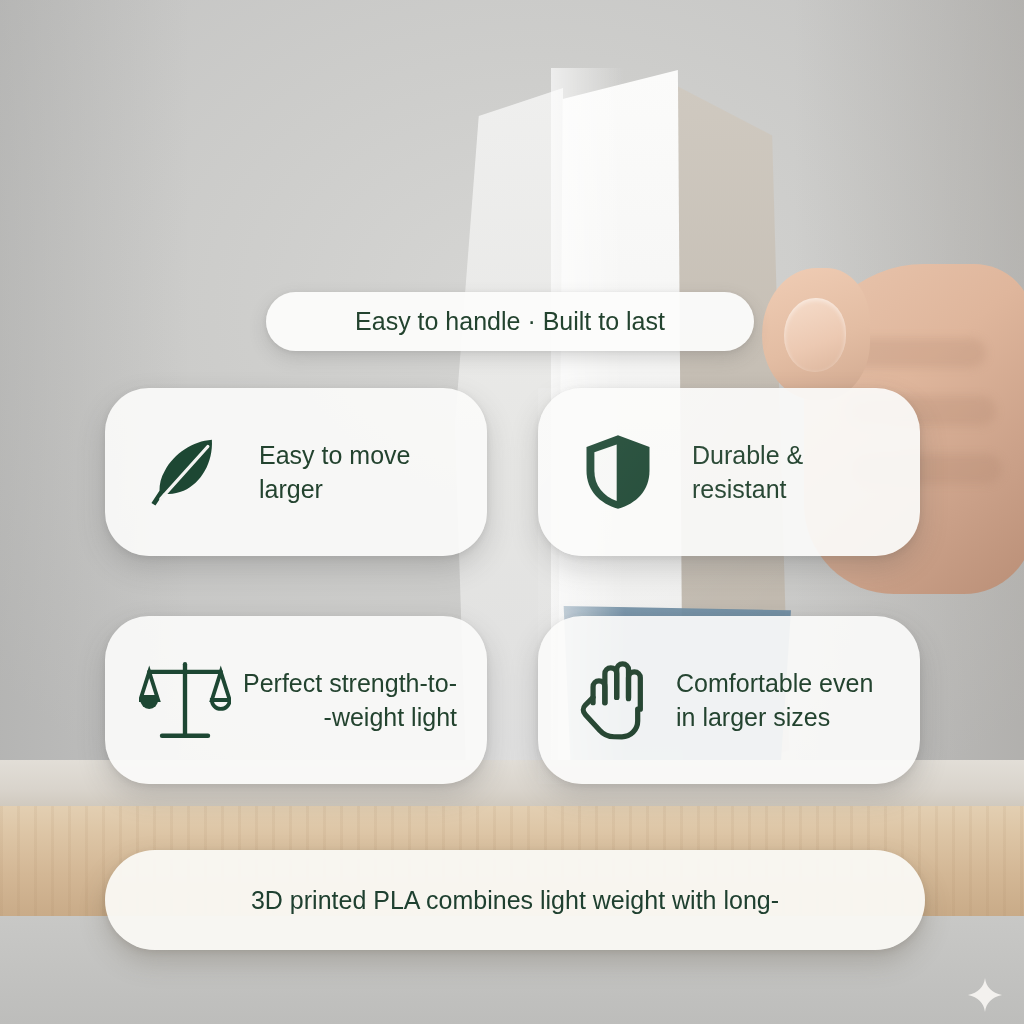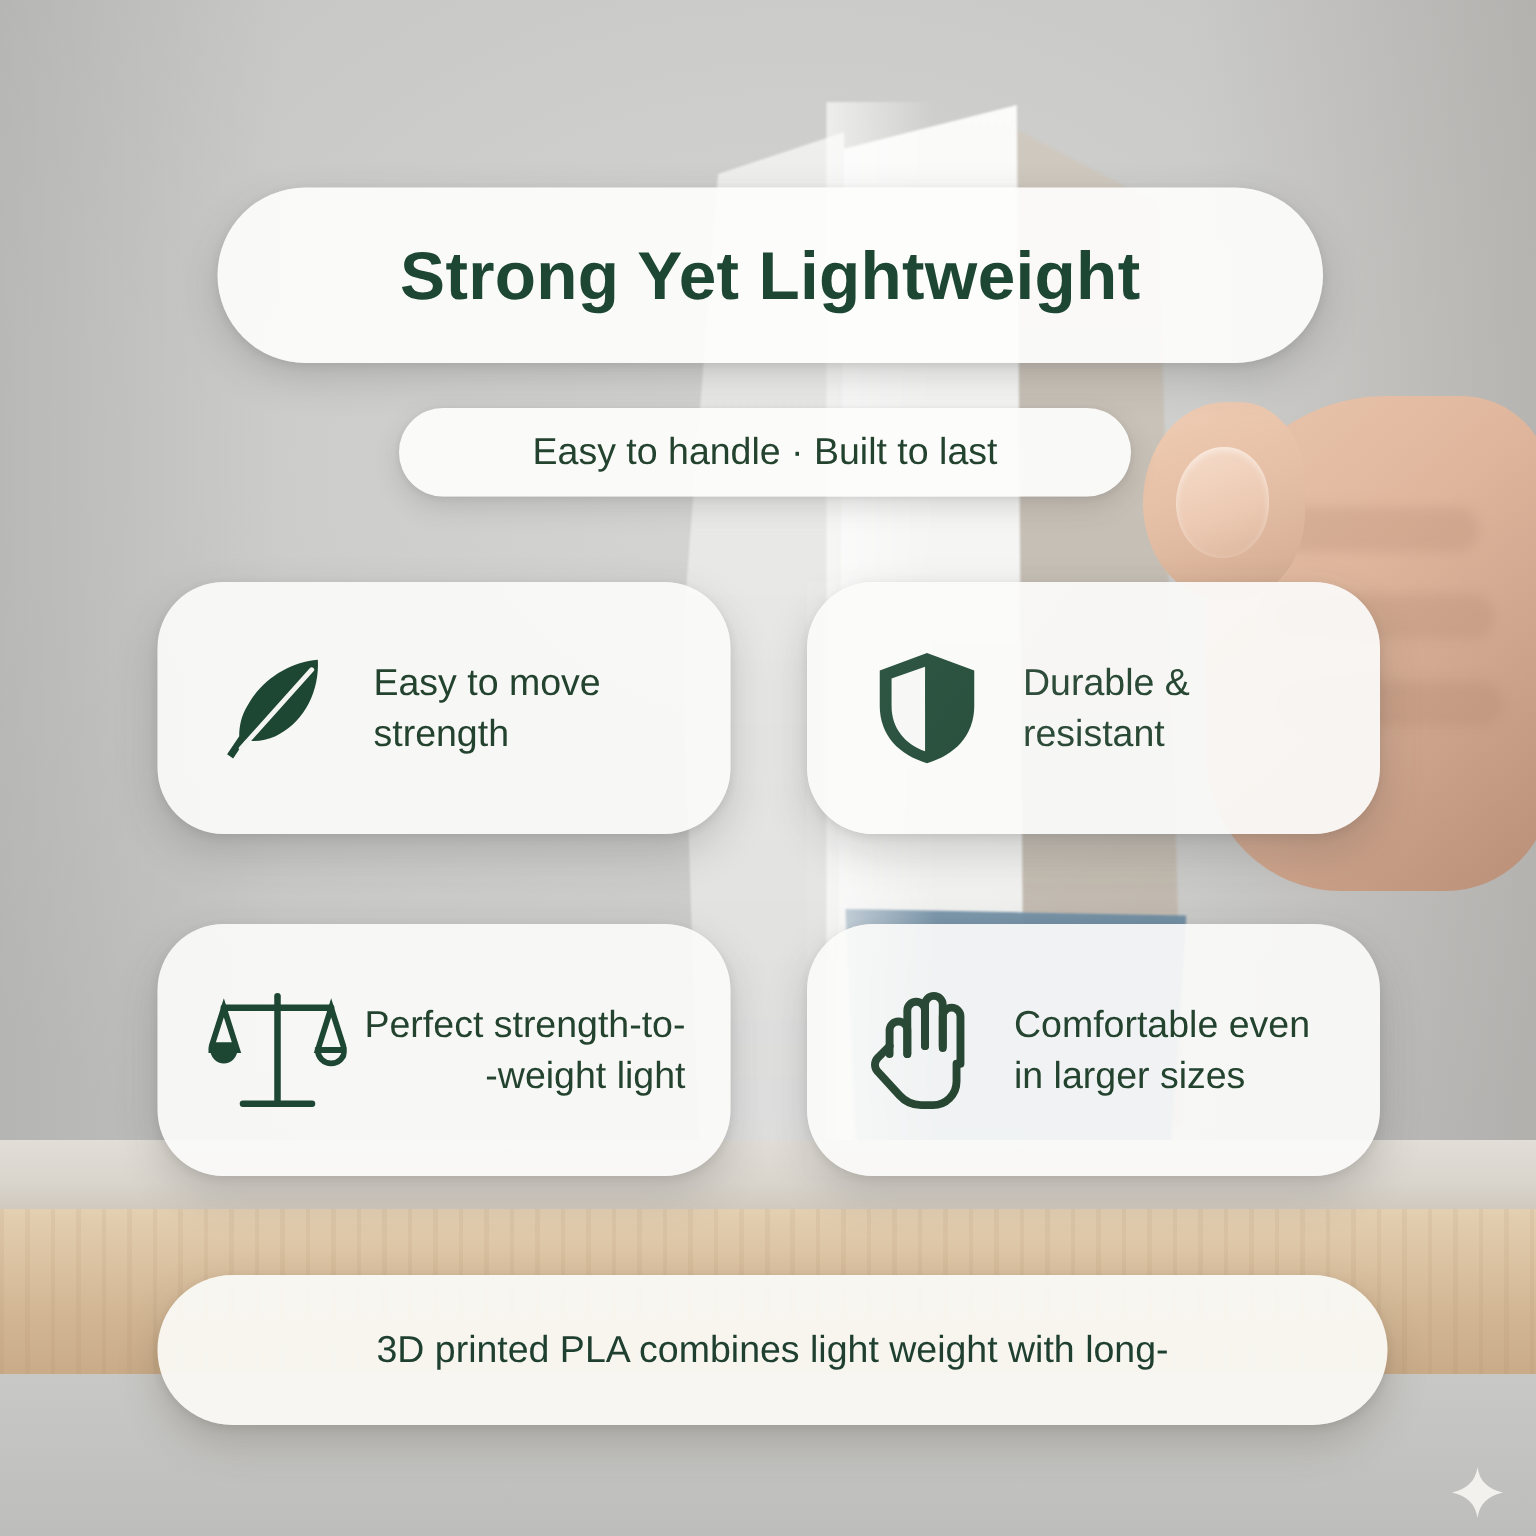--- a/index.html
+++ b/index.html
@@ -147,21 +147,21 @@
   }
   .title-text {
     color: #1d4733;
     font-size: 45px;
     font-weight: bold;
     letter-spacing: .2px;
     white-space: nowrap;
   }
 
   #subtitle-pill {
-    left: 266px; top: 272px;
+    left: 266px; top: 292px;
     width: 488px; height: 59px;
     border-radius: 32px;
     background: rgba(252,252,251,.95);
     box-shadow: 0 7px 18px rgba(70,70,70,.18), 0 1px 4px rgba(70,70,70,.10);
   }
   .subtitle-text {
     color: #23432f;
     font-size: 25px;
     white-space: nowrap;
   }
@@ -186,21 +186,21 @@
     flex: 0 0 auto;
     width: 92px; height: 92px;
     display: flex;
     align-items: center;
     justify-content: center;
   }
   .card-label {
     color: #23432f;
     font-size: 25px;
     line-height: 1.36;
-    margin-left: 18px;
+    margin-left: 28px;
     white-space: nowrap;
   }
   #card-2 .card-label, #card-3 .card-label { margin-left: 12px; }
 
   #caption-pill {
     left: 105px; top: 850px;
     width: 820px; height: 100px;
     border-radius: 52px;
     background: rgba(250,249,244,.95);
     box-shadow: 0 12px 26px rgba(90,80,65,.26), 0 2px 6px rgba(90,80,65,.14);
@@ -254,40 +254,37 @@
     <div class="thumb">
       <div class="thumb-nail"></div>
     </div>
   </div>
 
   <div class="obj-contact-shadow"></div>
   <div class="shelf-top"></div>
   <div class="shelf-face"></div>
   <div class="shelf-shadow"></div>
 
-  <div class="pill" id="title-pill">
-    <span class="title-text">Strong Yet Lightweight</span>
-  </div>
 
   <div class="pill" id="subtitle-pill">
     <span class="subtitle-text">Easy to handle · Built to last</span>
   </div>
 
   <div class="card" id="card-0">
     <span class="card-icon">
       <svg width="86" height="86" viewBox="0 0 64 64" aria-hidden="true">
         <path d="M52 8C38 9 24 18 17 31c-3 5-4 10-4 15l-6 9 3 2 6-9c5 1 10 0 15-2 13-6 22-21 21-38z" fill="#1D4733"></path>
         <path d="M14 52 49 13" stroke="#F4F4F2" stroke-width="2.4" stroke-linecap="round" fill="none"></path>
         <path d="M13 44h10M16 36h12M21 28h12M27 21h11" stroke="#F4F4F2" stroke-width="1.6" opacity=".0"></path>
         <path d="M12 47l7-2-7-3zM15 39l9-2-8-4zM20 31l10-3-9-4zM27 23l10-4-9-3z" fill="#F4F4F2" opacity=".0"></path>
       </svg>
     </span>
     <span class="card-label">
       <span>Easy to move</span><br>
-      <span>strength</span>
+      <span>larger</span>
     </span>
   </div>
 
   <div class="card" id="card-1">
     <span class="card-icon">
       <svg width="84" height="84" viewBox="0 0 64 64" aria-hidden="true">
         <path d="M32 4 8 13v18c0 15 10 25 24 29 14-4 24-14 24-29V13L32 4z" fill="#1D4733"></path>
         <path d="M31 11 14 17v14c0 11.5 7 19.5 17 23V11z" fill="#F7F8F6"></path>
       </svg>
     </span>

